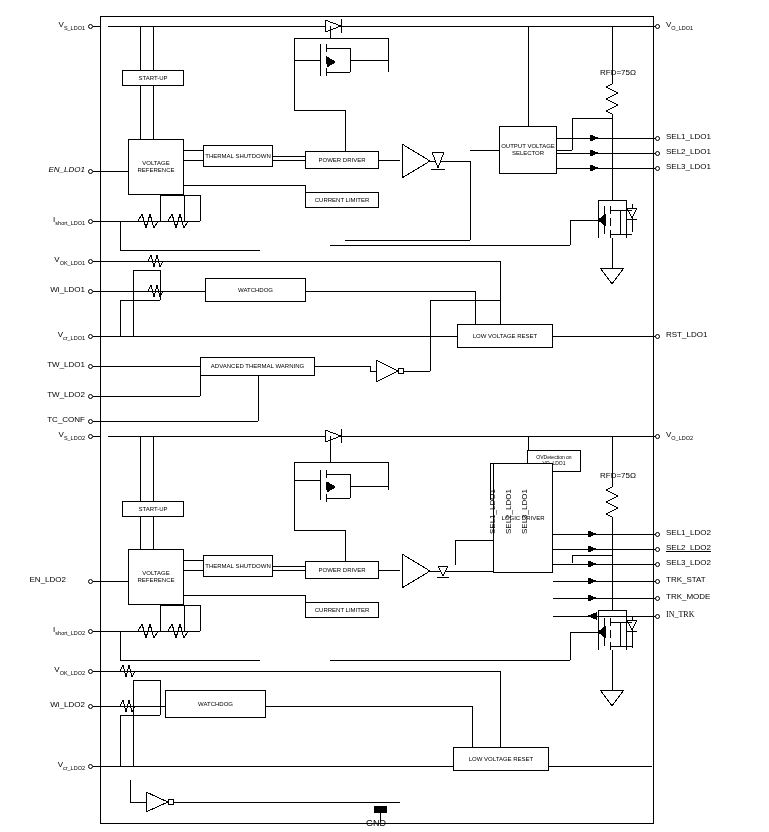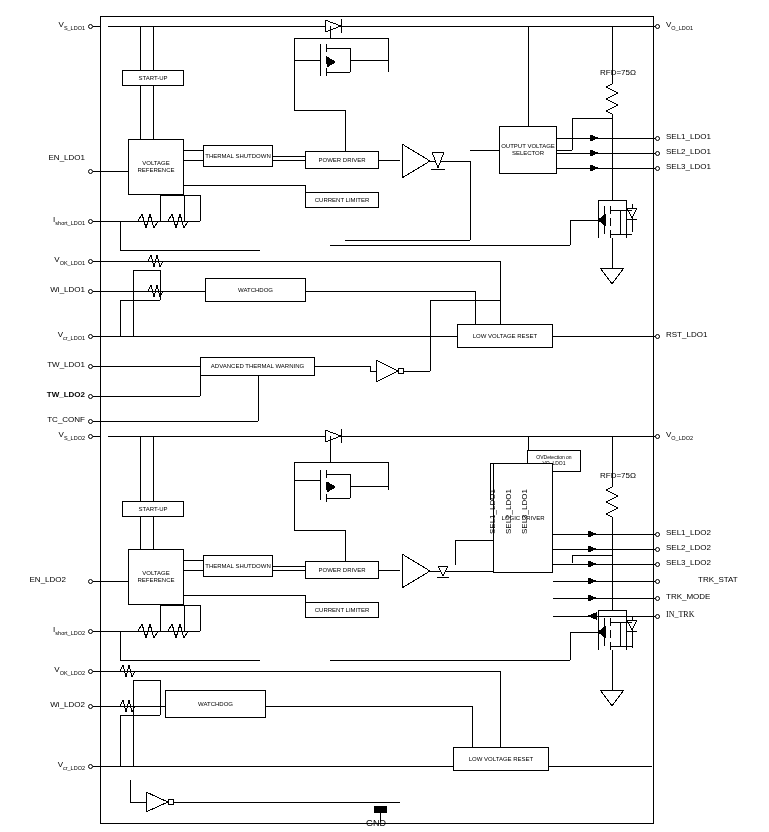--- a/index.html
+++ b/index.html
@@ -338,45 +338,45 @@
   <div class="pin" style="left:655px;top:333.5px;"></div>
   <div class="pin" style="left:655px;top:433.5px;"></div>
   <div class="pin" style="left:655px;top:531.5px;"></div>
   <div class="pin" style="left:655px;top:546.5px;"></div>
   <div class="pin" style="left:655px;top:561.5px;"></div>
   <div class="pin" style="left:655px;top:578.5px;"></div>
   <div class="pin" style="left:655px;top:595.5px;"></div>
   <div class="pin" style="left:655px;top:613.5px;"></div>
 
   <div class="lbl lt" style="left:0;top:20px;width:85px;"><span>V</span><span class="sub">S_LDO1</span></div>
-  <div class="lbl lt" style="left:0;top:153px;width:85px;"><span>EN_LDO1</span></div>
+  <div class="lbl lt" style="left:0;top:165px;width:85px;font-style:italic;"><span>EN_LDO1</span></div>
   <div class="lbl lt" style="left:0;top:215px;width:85px;"><span>I</span><span class="sub">short_LDO1</span></div>
   <div class="lbl lt" style="left:0;top:255px;width:85px;"><span>V</span><span class="sub">OK_LDO1</span></div>
   <div class="lbl lt" style="left:0;top:285px;width:85px;"><span>Wi_LDO1</span></div>
   <div class="lbl lt" style="left:0;top:330px;width:85px;"><span>V</span><span class="sub">cr_LDO1</span></div>
   <div class="lbl lt" style="left:0;top:360px;width:85px;"><span>TW_LDO1</span></div>
-  <div class="lbl lt" style="left:0;top:390px;width:85px;font-weight:bold;"><span>TW_LDO2</span></div>
+  <div class="lbl lt" style="left:0;top:390px;width:85px;"><span>TW_LDO2</span></div>
   <div class="lbl lt" style="left:0;top:415px;width:85px;"><span>TC_CONF</span></div>
   <div class="lbl lt" style="left:0;top:430px;width:85px;"><span>V</span><span class="sub">S_LDO2</span></div>
   <div class="lbl lt" style="left:0;top:575px;width:66px;"><span>EN_LDO2</span></div>
   <div class="lbl lt" style="left:0;top:625px;width:85px;"><span>I</span><span class="sub">short_LDO2</span></div>
   <div class="lbl lt" style="left:0;top:665px;width:85px;"><span>V</span><span class="sub">OK_LDO2</span></div>
   <div class="lbl lt" style="left:0;top:700px;width:85px;"><span>Wi_LDO2</span></div>
   <div class="lbl lt" style="left:0;top:760px;width:85px;"><span>V</span><span class="sub">cr_LDO2</span></div>
 
   <div class="lbl rt" style="left:666px;top:20px;"><span>V</span><span class="sub">O_LDO1</span></div>
   <div class="lbl rt" style="left:666px;top:132px;"><span>SEL1_LDO1</span></div>
   <div class="lbl rt" style="left:666px;top:147px;"><span>SEL2_LDO1</span></div>
   <div class="lbl rt" style="left:666px;top:162px;"><span>SEL3_LDO1</span></div>
   <div class="lbl rt" style="left:666px;top:330px;"><span>RST_LDO1</span></div>
   <div class="lbl rt" style="left:666px;top:430px;"><span>V</span><span class="sub">O_LDO2</span></div>
   <div class="lbl rt" style="left:666px;top:528px;"><span>SEL1_LDO2</span></div>
-  <div class="lbl rt" style="left:666px;top:543px;"><span>SEL2_LDO2</span></div>
+  <div class="lbl rt" style="left:666px;top:543px;text-decoration:underline;"><span>SEL2_LDO2</span></div>
   <div class="lbl rt" style="left:666px;top:558px;text-align:center;"><span>SEL3_LDO2</span></div>
-  <div class="lbl rt" style="left:698px;top:575px;"><span>TRK_STAT</span></div>
+  <div class="lbl rt" style="left:666px;top:575px;"><span>TRK_STAT</span></div>
   <div class="lbl rt" style="left:666px;top:592px;"><span>TRK_MODE</span></div>
   <div class="lbl rt" style="left:666px;top:610px;font-family:Liberation Serif, serif;"><span>IN_TRK</span></div>
 
   <div class="box" style="left:122px;top:70px;width:62px;height:16px;">
       <span>START-UP</span>
     </div>
   <div class="box" style="left:128px;top:139px;width:56px;height:56px;">
       <span>VOLTAGE REFERENCE</span>
     </div>
   <div class="box" style="left:203px;top:145px;width:70px;height:22px;">

